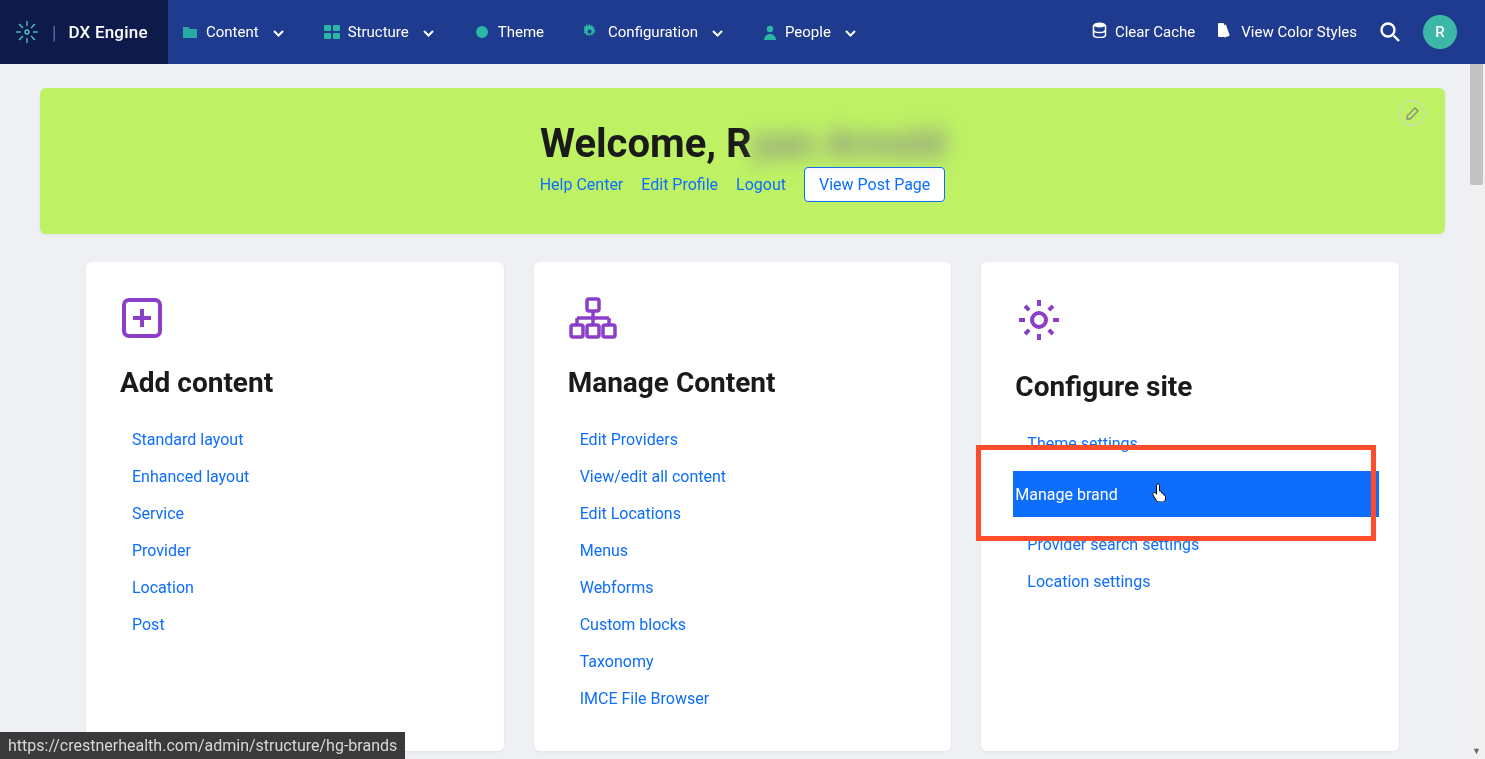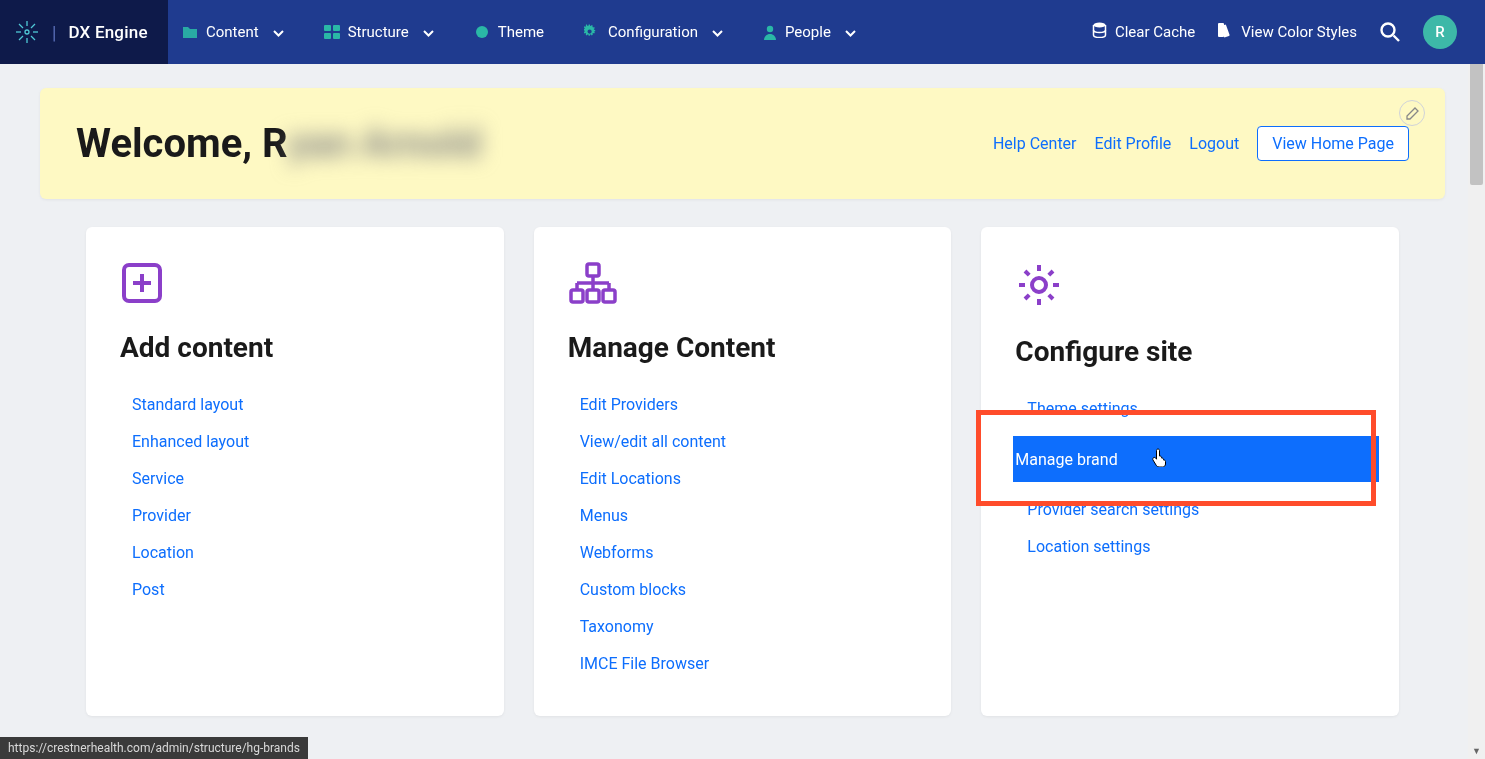--- a/index.html
+++ b/index.html
@@ -14,41 +14,41 @@
     .nav { display: flex; align-items: center; height: 100%; gap: 12px; }
     .nav-item { display: flex; align-items: center; padding: 0 14px; height: 100%; color: #fff; font-size: 15px; cursor: pointer; gap: 8px; }
     .nav-icon { color: #2ab8a6; display: flex; }
     .chev { margin-left: 6px; }
     
     .topbar-right { margin-left: auto; display: flex; align-items: center; height: 100%; padding-right: 28px; gap: 22px; text-align: right; }
     .top-action { display: flex; align-items: center; color: #fff; font-size: 15px; gap: 8px; cursor: pointer; }
     .search-btn { color: #fff; cursor: pointer; display: flex; }
     .avatar { width: 34px; height: 34px; border-radius: 50%; background: #3db8a8; color: #fff; display: flex; align-items: center; justify-content: center; font-size: 15px; font-weight: 500; cursor: pointer; }
     
-    .hero { margin: 24px 40px 28px 40px; background: #fef9c3; border-radius: 6px; box-shadow: 0 1px 3px rgba(0,0,0,0.06); padding: 32px 36px; display: flex; align-items: center; justify-content: space-between; position: relative; }
+    .hero { margin: 24px 40px 28px 40px; background: #bef264; border-radius: 6px; box-shadow: 0 1px 3px rgba(0,0,0,0.06); padding: 32px 36px; display: flex; align-items: center; justify-content: space-between; position: relative; flex-direction: column; }
     .welcome { font-size: 40px; font-weight: 700; color: #1a1a1a; }
     .welcome-blur { filter: blur(10px); color: #888; }
     .hero-links { display: flex; align-items: center; gap: 18px; }
     .hero-link { color: #0d6efd; font-size: 16px; cursor: pointer; }
     .hero-btn { border: 1px solid #0d6efd; color: #0d6efd; padding: 7px 14px; border-radius: 4px; font-size: 16px; cursor: pointer; background: #fff; }
     .pencil-badge { position: absolute; top: 12px; right: 20px; width: 26px; height: 26px; border-radius: 50%; border: 1px solid #d0d3d9; display: flex; align-items: center; justify-content: center; color: #888; cursor: pointer; }
     
     .cards { display: flex; gap: 30px; padding: 0 86px; }
     .card { flex: 1; background: #fff; border-radius: 6px; box-shadow: 0 1px 3px rgba(0,0,0,0.06); padding: 34px; min-height: 480px; }
     .card-icon { color: #8b3fc9; margin-bottom: 22px; }
     .card-title { font-size: 28px; font-weight: 700; color: #1a1a1a; margin-bottom: 22px; }
     .card-links { list-style: none; padding-left: 12px; }
     .card-links li { padding: 9px 0; }
     .card-links a { color: #0d6efd; font-size: 16px; text-decoration: none; cursor: pointer; }
     
     .highlight-box { position: absolute; border: 5px solid #ff4c2b; pointer-events: none; }
     .hl-row { background: #0d6efd; color: #fff !important; padding: 11px 2px; margin: 0 -14px; display: flex; align-items: center; font-size: 16px; }
     .cursor-hand { margin-left: 34px; color: #fff; }
     
-    .status-bar { position: absolute; left: 0; bottom: 0; background: #3a3a3a; color: #d8d8d8; font-size: 12px; padding: 4px 8px; font-family: sans-serif; }
+    .status-bar { position: absolute; left: 0; bottom: 0; background: #3a3a3a; color: #d8d8d8; font-size: 16px; padding: 4px 8px; font-family: sans-serif; }
     
     .scrollbar-track { position: absolute; right: 0; top: 0; width: 17px; height: 100%; background: #f0f0f0; }
     .scrollbar-thumb { position: absolute; right: 2px; top: 17px; width: 13px; height: 168px; background: #c2c2c2; border-radius: 2px; }
     .scroll-arrow { position: absolute; right: 0; width: 17px; height: 17px; display: flex; align-items: center; justify-content: center; color: #666; font-size: 9px; }
   </style>
 </head>
 <body>
 
 <div class="scrollbar-track">
   <div class="scroll-arrow" style="top:0">▲</div>
@@ -170,21 +170,21 @@
         <path d="M9 1l3 3-8 8H1v-3z"></path>
       </svg>
   </div>
   <h1 class="welcome">
     <span>Welcome, R</span><span class="welcome-blur">yan Arnold</span>
   </h1>
   <div class="hero-links">
     <a class="hero-link">Help Center</a>
     <a class="hero-link">Edit Profile</a>
     <a class="hero-link">Logout</a>
-    <a class="hero-btn">View Home Page</a>
+    <a class="hero-btn">View Post Page</a>
   </div>
 </div>
 
 <div class="cards">
   <div class="card">
     <div class="card-icon">
       <svg width="44" height="44" viewBox="0 0 44 44" fill="none" stroke="#8b3fc9" stroke-width="4">
           <rect x="4" y="4" width="36" height="36" rx="5"></rect>
           <line x1="22" y1="13" x2="22" y2="31"></line>
           <line x1="13" y1="22" x2="31" y2="22"></line>

